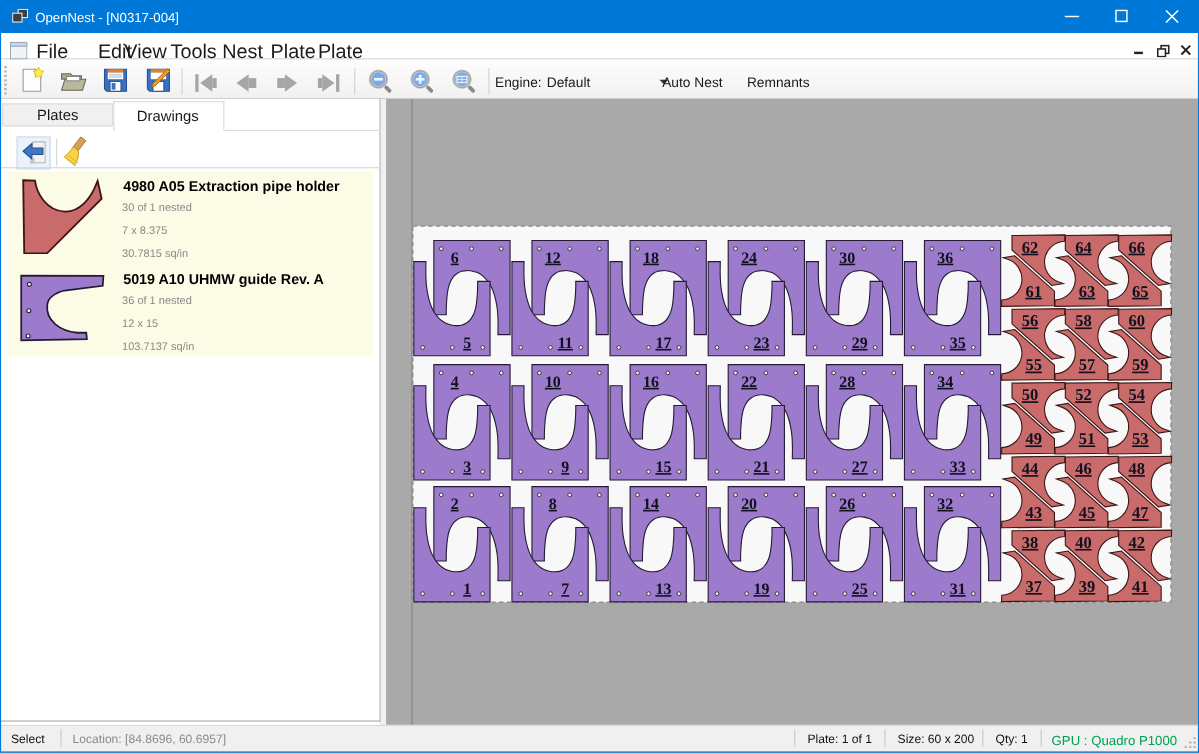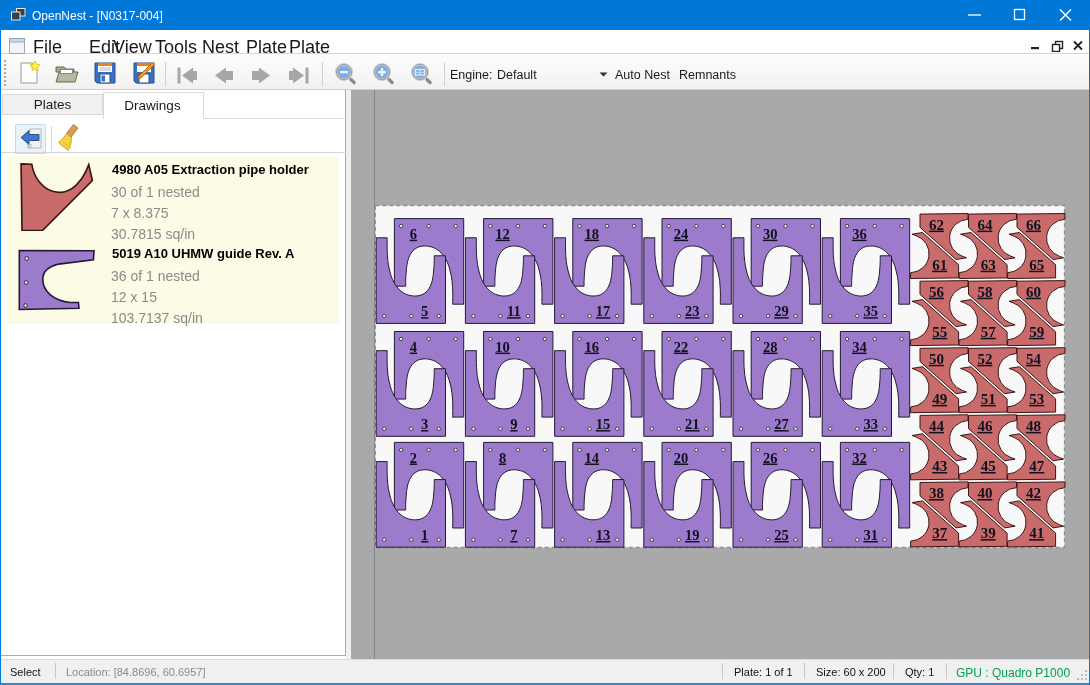--- a/index.html
+++ b/index.html
@@ -9,21 +9,21 @@
 .menubar { left:1px; top:30px; width:1088px; height:24px; background:#fff; border-bottom:1px solid #d5d5d5; }
 .menuitem { position:absolute; top:37px; font-size:18px; color:#1a1a1a; }
 .toolbar { left:1px; top:55px; width:1088px; height:35px; background:linear-gradient(#fdfdfd,#f1f1f1); border-bottom:1px solid #d0d0d0; }
 .tlabel { position:absolute; top:68px; font-size:12.5px; color:#1a1a1a; }
 .leftpanel { left:1px; top:90px; width:345px; height:566px; background:#fff; border-right:1px solid #aaa; border-bottom:1px solid #aaa; }
 .canvas { left:346px; top:90px; width:743px; height:569px; background:#a9a9a9; border-left:5px solid #f0f0f0; }
 .canvas .vline { position:absolute; left:23px; top:0; width:1px; height:569px; background:#858585; }
 .tab { position:absolute; font-size:13.5px; color:#1a1a1a; text-align:center; }
 .listbg { position:absolute; left:7px; top:156px; width:332px; height:168px; background:#fbfbe6; }
 .t1 { position:absolute; font-weight:bold; font-size:13px; color:#000; }
-.t2 { position:absolute; font-size:14px; color:#8a8a8a; }
+.t2 { position:absolute; font-size:10px; color:#8a8a8a; }
 .statusbar { left:1px; top:659px; width:1088px; height:24px; background:#f0f0f0; border-top:1px solid #dadada; }
 .stext { position:absolute; top:666px; font-size:11px; color:#111; }
 .sep { position:absolute; top:663px; width:1px; height:16px; background:#c8c8c8; }
 .vsep { position:absolute; top:62px; width:1px; height:24px; background:#d0d0d0; }
 .borders { left:0; top:0; width:1090px; height:685px; border-left:1px solid #0078d7; border-right:1px solid #0078d7; border-bottom:2px solid #2f87d8; pointer-events:none; }
 </style></head>
 <body>
 <div class="abs titlebar"></div>
 <svg style="position:absolute;left:11px;top:8px" width="15" height="13" viewBox="0 0 15 13">
 <rect x="5.5" y="0.5" width="8.5" height="7.5" fill="#3e3e40" stroke="#e8e8e8"></rect>
@@ -123,21 +123,21 @@
     <line x1="-2" y1="-5" x2="-2" y2="0.5" stroke="#e8eef8" stroke-width="0.8"></line>
   </svg>
 <div class="vsep" style="left:165px"></div>
 <div class="vsep" style="left:322px"></div>
 <div class="vsep" style="left:444px"></div>
 <div class="tlabel" style="left:450px;font-weight:normal">Engine:</div>
 <div class="tlabel" style="left:497px">Default</div>
 <svg class="abs" style="left:598px;top:71px" width="11" height="7" viewBox="0 0 11 7">
     <path d="M1.5,1.5 l4,4 4,-4 z" fill="#333"></path>
   </svg>
-<div class="tlabel" style="left:615px">Auto Nest</div>
+<div class="tlabel" style="left:602px">Auto Nest</div>
 <div class="tlabel" style="left:679px">Remnants</div>
 
 <div class="abs leftpanel"></div>
 <div class="abs" style="left:2px;top:94px;width:101px;height:21px;background:#f0f0f0;border:1px solid #d9d9d9"></div>
 <div class="tab" style="left:2px;top:97px;width:101px">Plates</div>
 <div class="abs" style="left:103px;top:92px;width:101px;height:27px;background:#fff;border:1px solid #d9d9d9;border-bottom:none"></div>
 <div class="tab" style="left:103px;top:98px;width:99px">Drawings</div>
 <div class="abs" style="left:204px;top:118px;width:142px;height:1px;background:#d9d9d9"></div>
 <div class="abs" style="left:15px;top:124px;width:31px;height:30px;border:1px solid #c8dcf0;background:#eaf2fa"></div>
 <svg style="position:absolute;left:18px;top:126px" width="28" height="26" viewBox="0 0 28 26">

